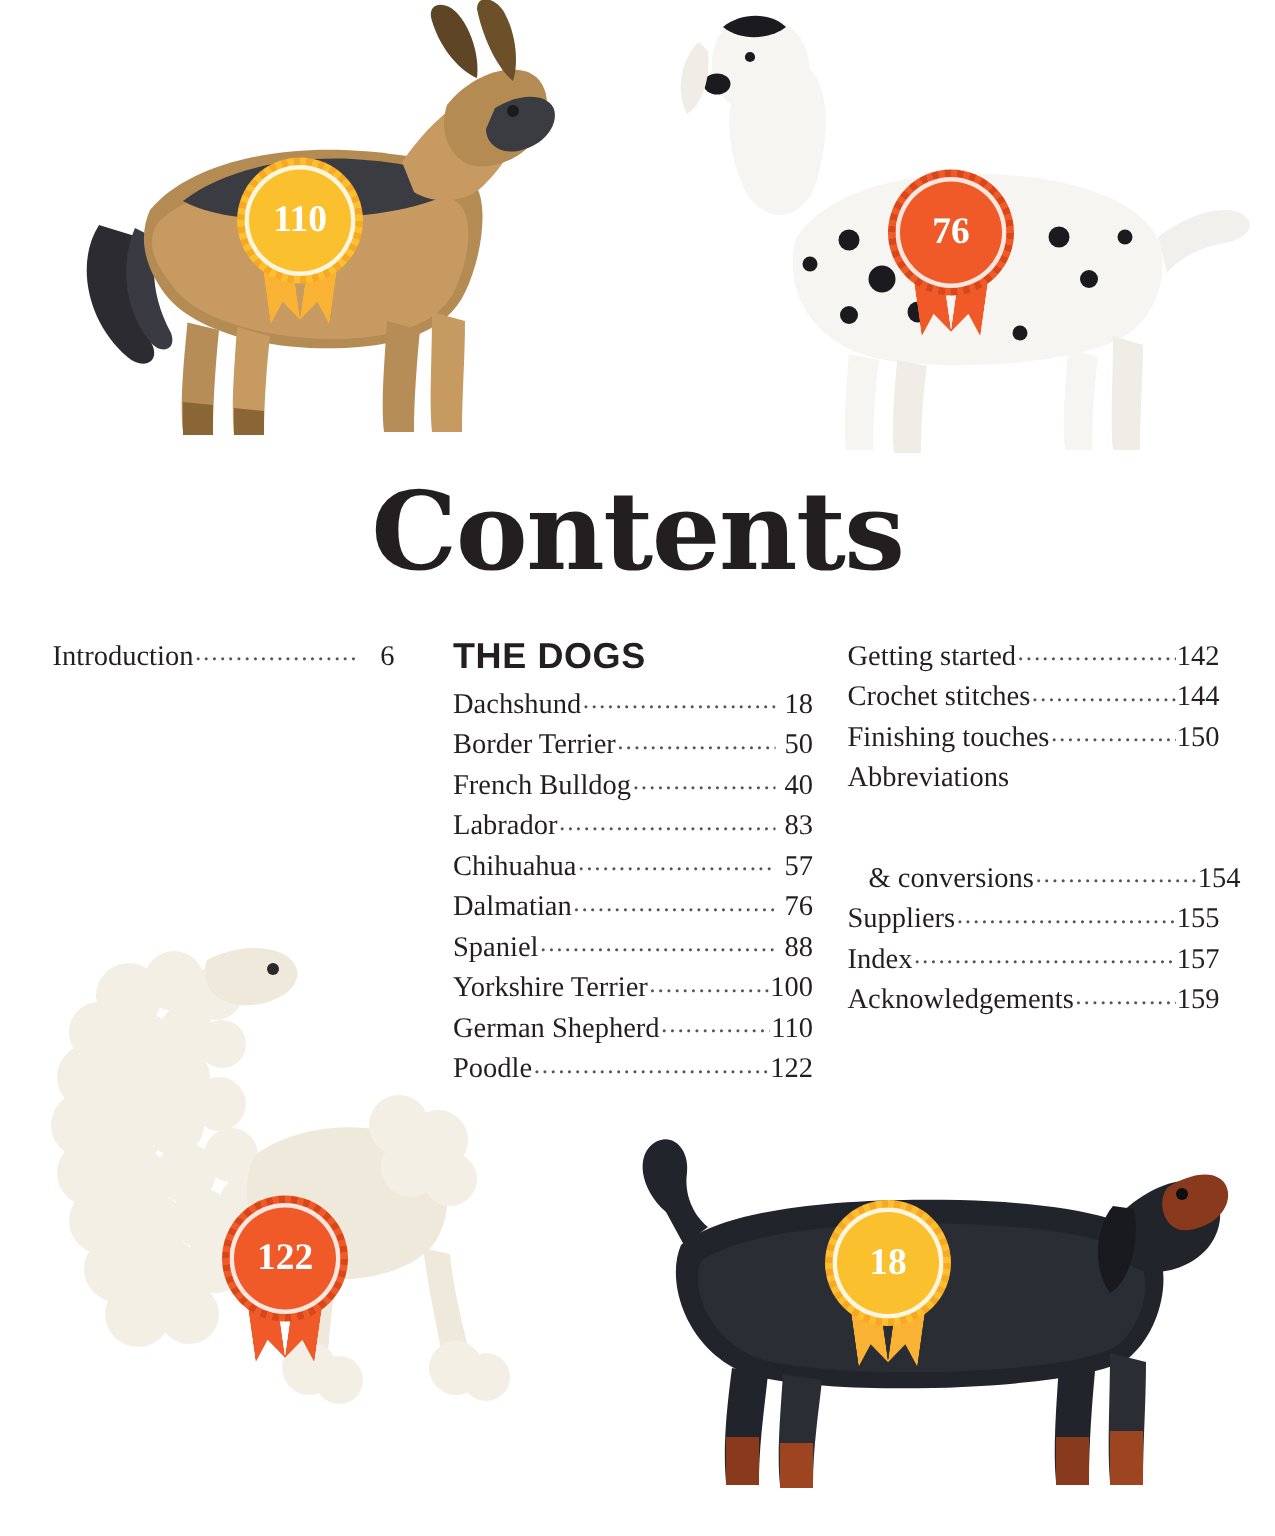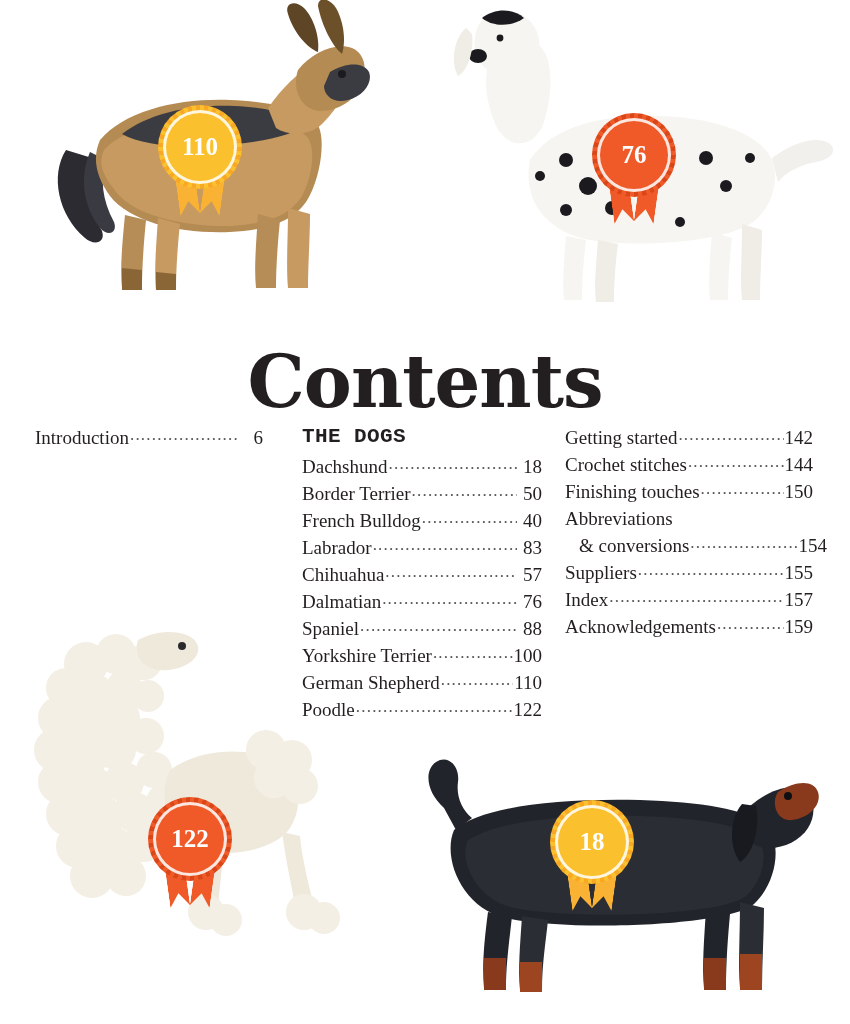--- a/index.html
+++ b/index.html
@@ -21,44 +21,43 @@
     top: 318px;
     left: 0;
     width: 850px;
     text-align: center;
     font-family: "DejaVu Serif", serif;
     font-weight: bold;
     font-size: 72px;
     letter-spacing: -1px;
     color: #231f20;
     line-height: 1;
-    margin-top: 28px;
   }
 
   
   .toc {
     position: absolute;
     top: 425px;
     left: 0;
     width: 850px;
     height: 240px;
   }
   .col {
     position: absolute;
     font-size: 19px;
     color: #231f20;
   }
   .col-1 { left: 35px;  width: 228px; }
   .col-2 { left: 302px; width: 240px; }
   .col-3 { left: 565px; width: 248px; }
 
   .section-head {
-    font-family: Liberation Mono, monospace;
+    font-family: Liberation Sans, sans-serif;
     font-weight: bold;
-    font-size: 21px;
+    font-size: 24px;
     letter-spacing: 0.4px;
     color: #231f20;
     margin: 0 0 6px 0;
     line-height: 1.1;
   }
 
   .entry {
     display: flex;
     align-items: center;
     width: 100%;
@@ -81,21 +80,21 @@
     font-size: 17px;
     letter-spacing: 1.2px;
     color: #555;
   }
   .entry .page {
     flex: 0 0 auto;
     text-align: right;
     min-width: 24px;
   }
   .entry.no-dots .dots::after { content: ""; }
-  .entry.indent { padding-left: 14px; }
+  .entry.indent { padding-left: 14px; margin-top: 40px; }
 
   
   .photo {
     position: absolute;
   }
 
   
   #gsd { left: 30px; top: 0px; width: 340px; height: 310px; }
   
   #dalmatian { left: 420px; top: 10px; width: 420px; height: 300px; }

